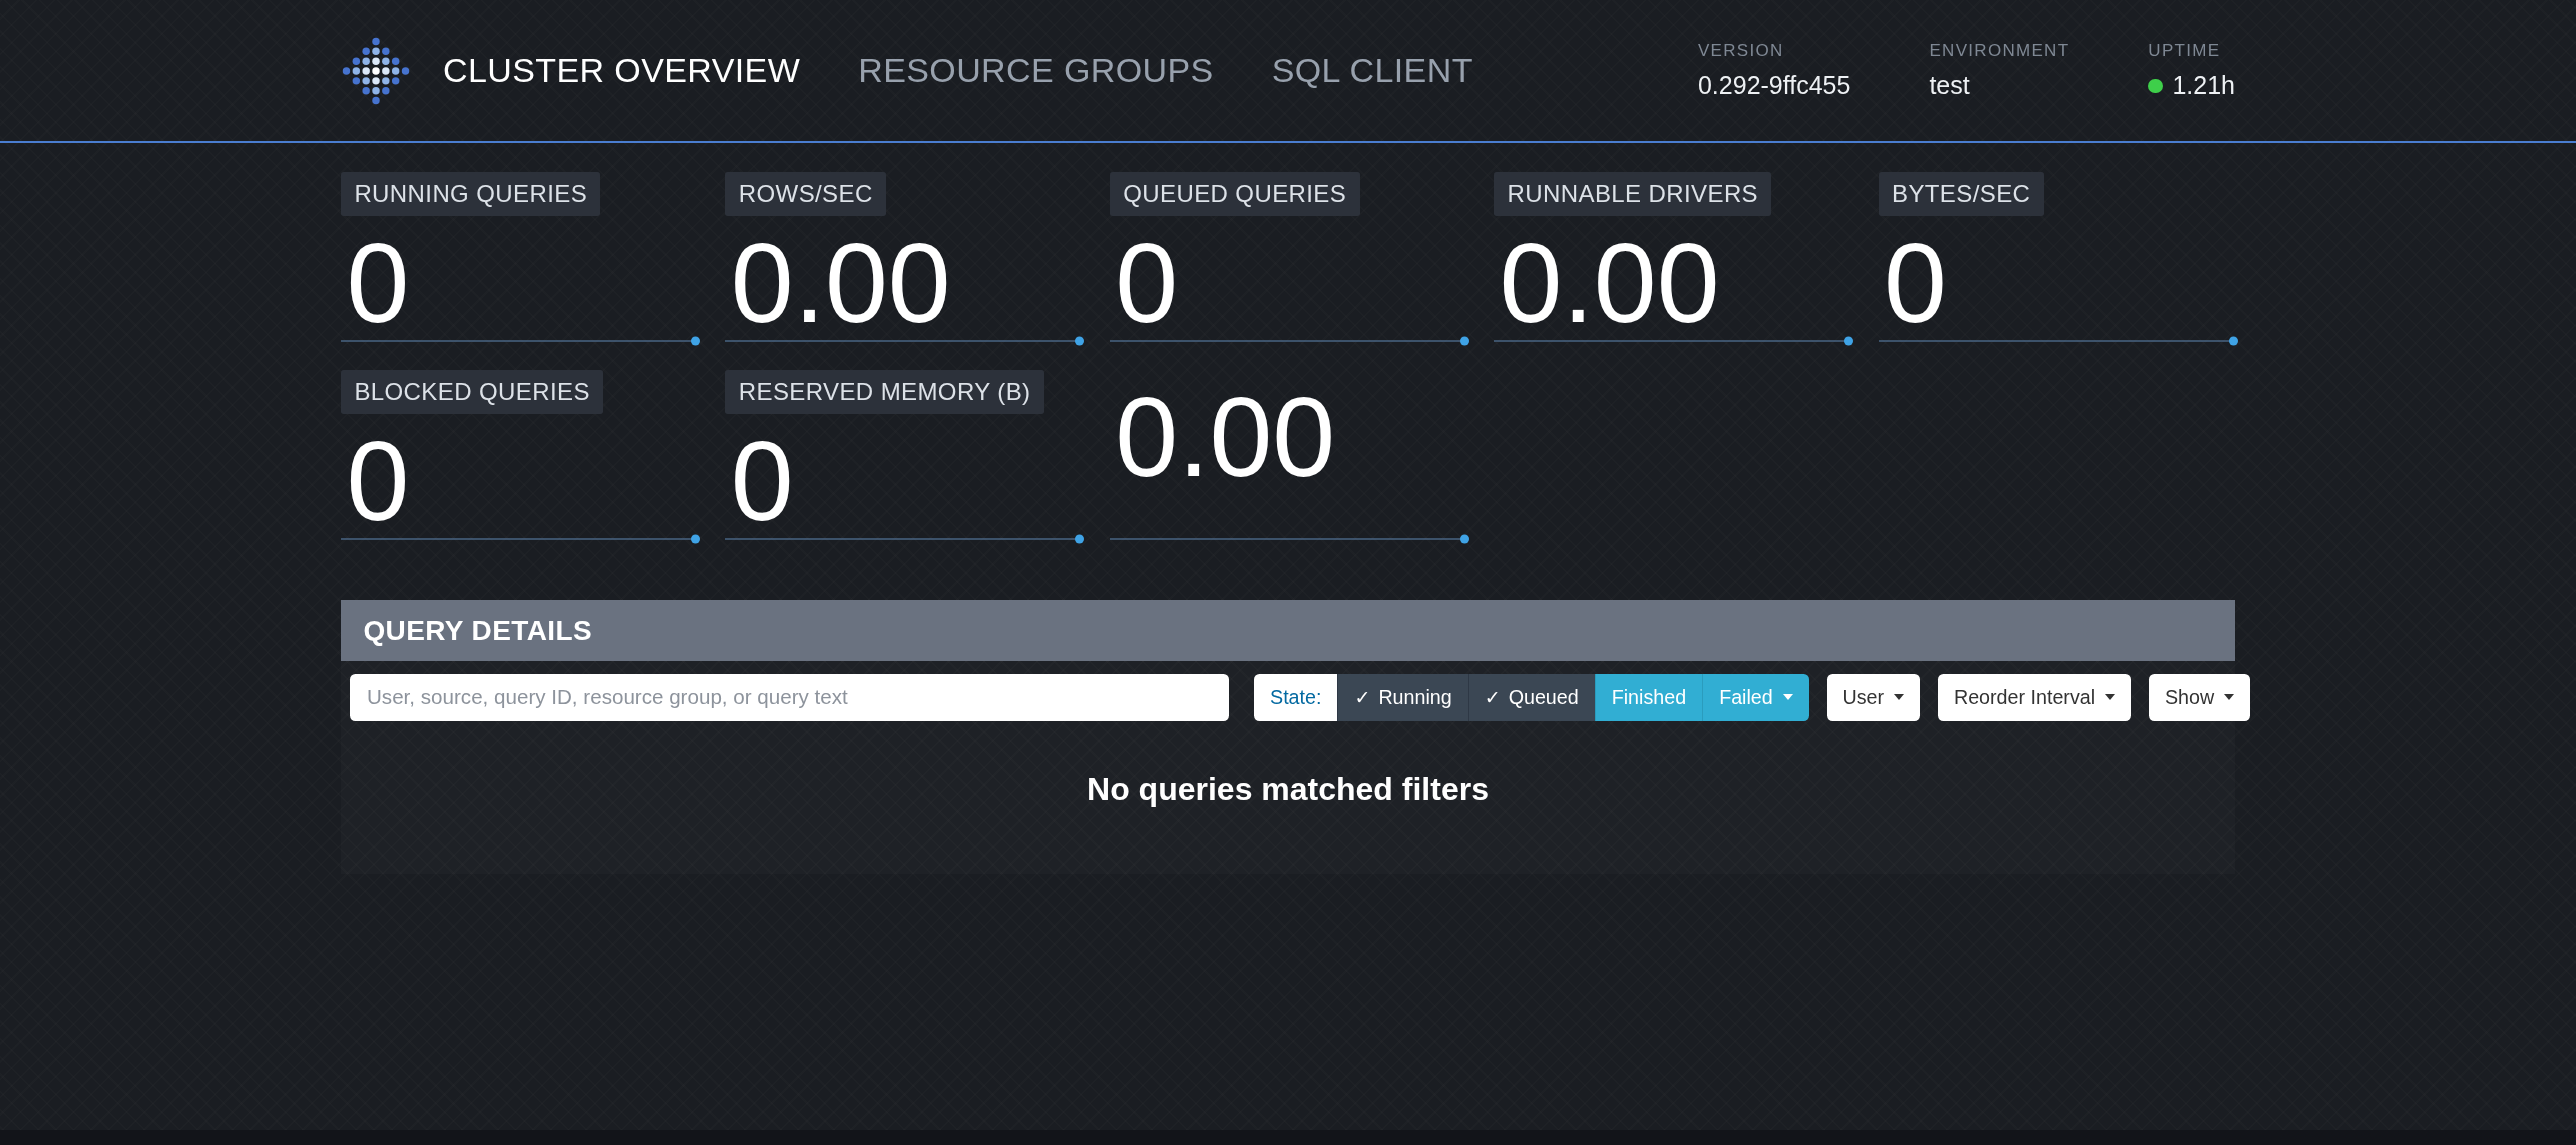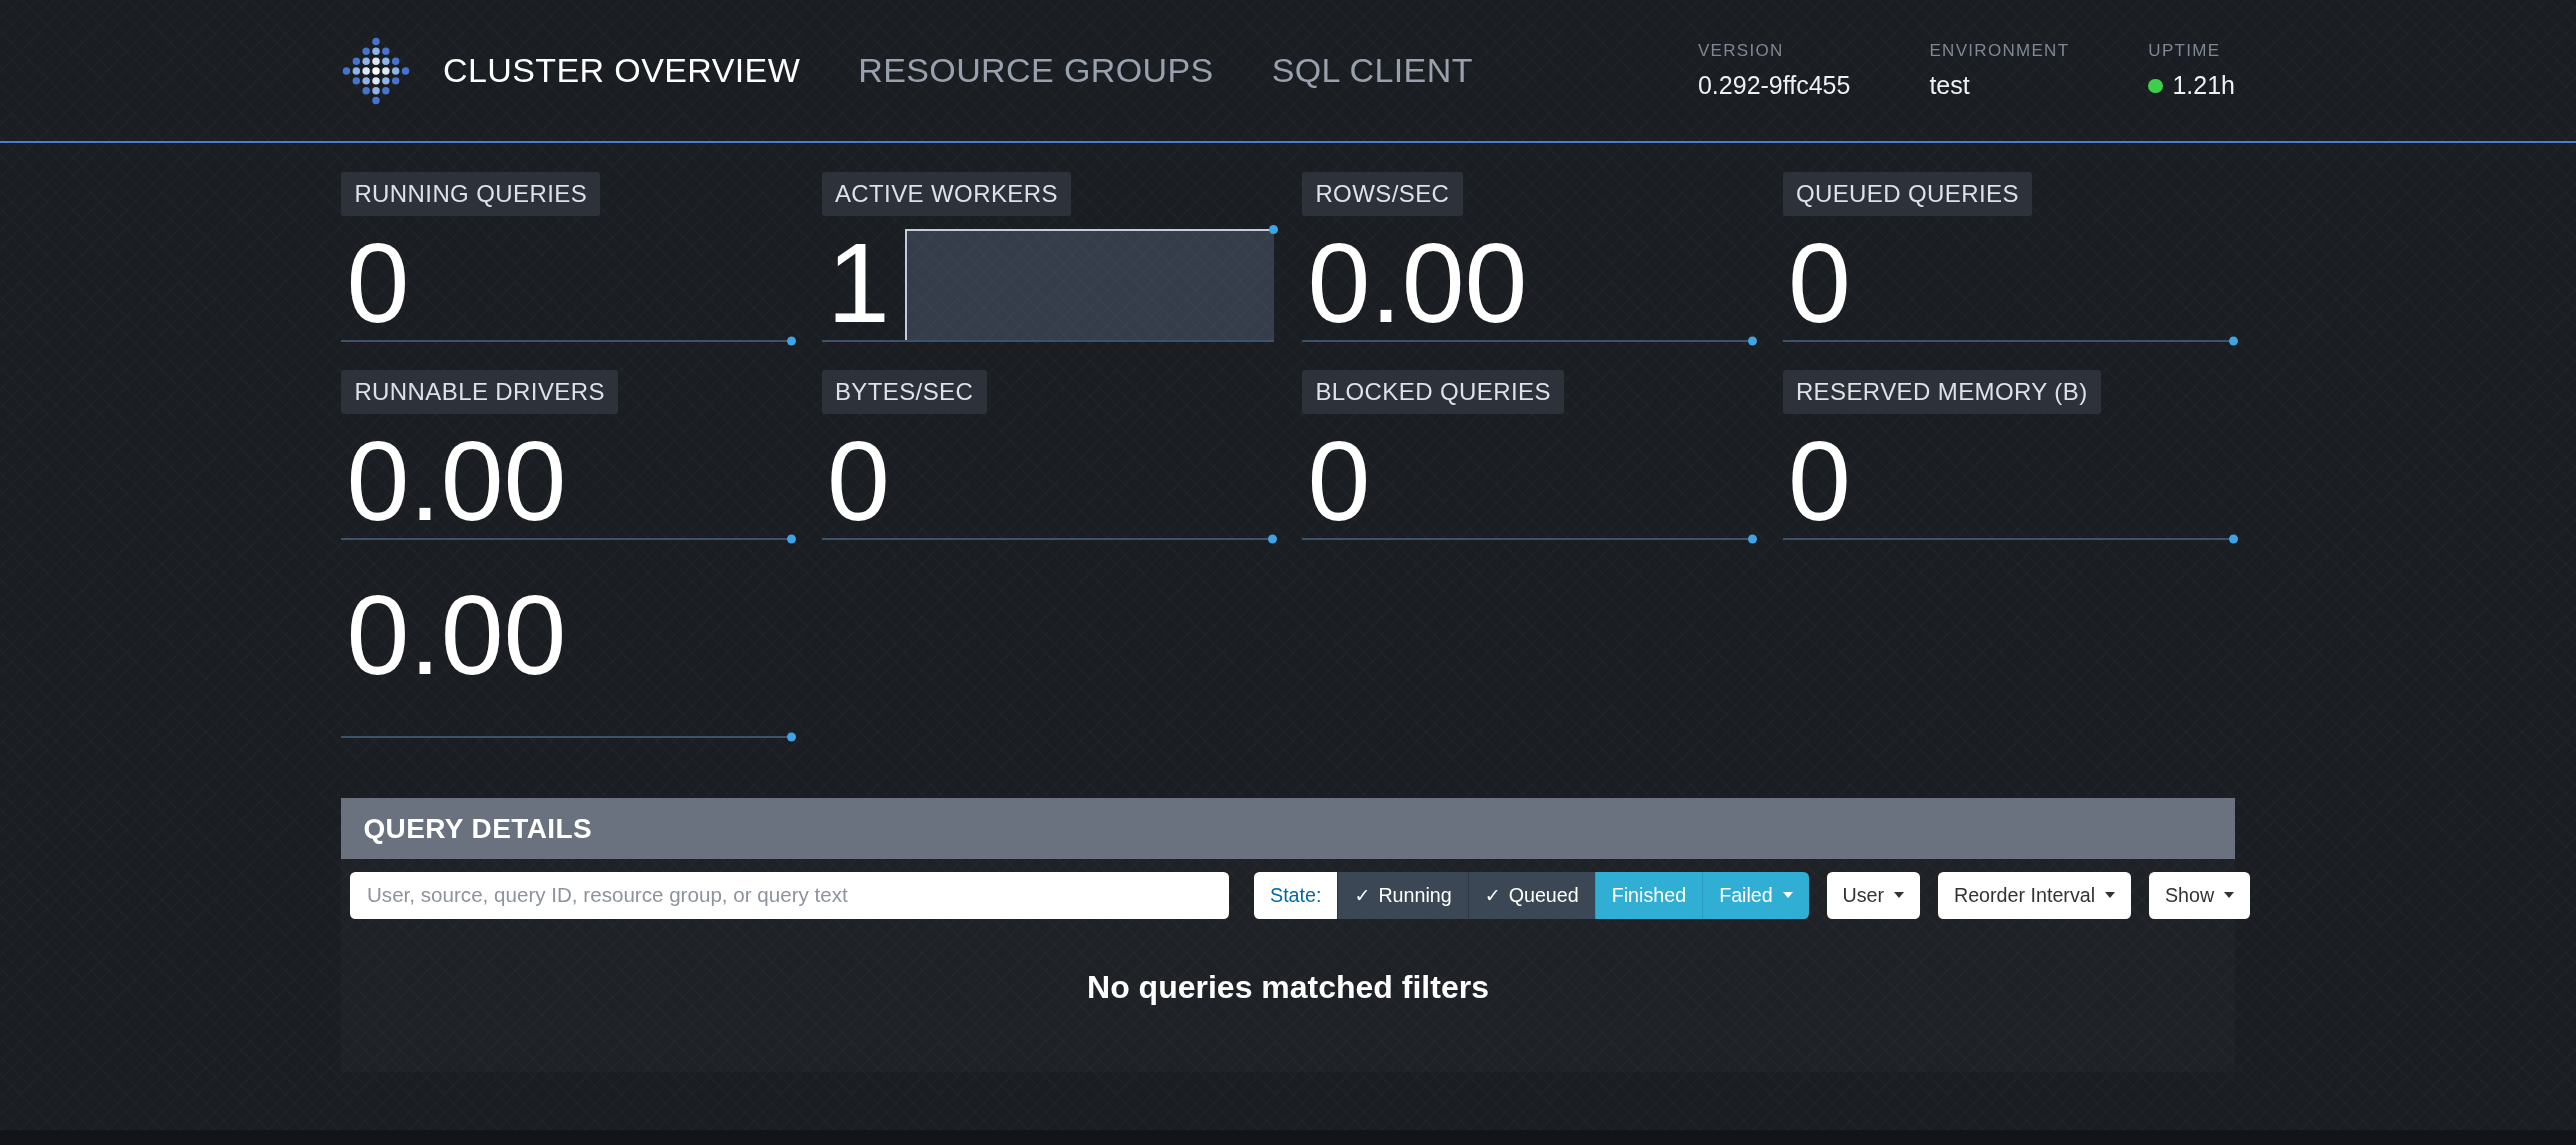--- a/index.html
+++ b/index.html
@@ -22,21 +22,21 @@
   .logo { width:70px; height:70px; margin-right:32px; flex:none; }
   .nav-tabs { display:flex; align-items:center; gap:58px; }
   .nav-tab { font-size:34px; letter-spacing:0.4px; color:#98a1ad; cursor:pointer; white-space:nowrap; }
   .nav-tab.active { color:#ffffff; }
   .nav-info { margin-left:auto; display:flex; gap:79px; align-items:flex-start; }
   .info-label { font-size:17px; color:#7f8894; letter-spacing:1.3px; margin-bottom:10.7px; }
   .info-value { font-size:25px; color:#eef1f4; display:flex; align-items:center; white-space:nowrap; }
   .dot-green { width:14.3px; height:14.3px; border-radius:50%; background:#3ecf4a; margin-right:9.8px; display:inline-block; flex:none; }
   
   .content { width:1894px; margin:0 auto; }
-  .stats-grid { margin-top:29px; display:grid; grid-template-columns:repeat(4,1fr); column-gap:38px; row-gap:23px;gap:28px; }
+  .stats-grid { margin-top:29px; display:grid; grid-template-columns:repeat(5,1fr); column-gap:38px; row-gap:23px;gap:28px; }
   .stat-card { position:relative; height:170px; }
   .stat-chip { display:inline-block; background:#2c313a; color:#dde2e8; font-size:24px; padding:8px 13.4px; border-radius:2.7px; letter-spacing:0.4px; }
   .stat-num { position:relative; z-index:2; font-size:113px; line-height:1; color:#fff; margin-top:10.7px; padding-left:5.4px; font-weight:400; }
   .sparkline { position:absolute; left:0; right:0; bottom:0; height:1.8px; background:rgba(90,125,165,0.55); }
   .spark-dot { position:absolute; right:-2.7px; top:50%; transform:translateY(-50%); width:9px; height:9px; border-radius:50%; background:#3fa3e6; }
   .spark-fill { position:absolute; z-index:1; left:83px; right:0; bottom:1.8px; height:111px;
     background:rgba(125,148,180,0.28); border-top:2.7px solid #c3ccd8; border-left:2.7px solid #c3ccd8; }
   .spark-fill .fill-dot { position:absolute; right:-3.6px; top:-6.3px; width:9px; height:9px; border-radius:50%; background:#3fa3e6; }
   
   .query-section { margin-top:60px; background:rgba(255,255,255,0.02); }
@@ -125,28 +125,20 @@
     <div class="stats-grid">
 
       <div class="stat-card">
         <span class="stat-chip">RUNNING QUERIES</span>
         <div class="stat-num">0</div>
         <div class="sparkline">
             <span class="spark-dot"></span>
           </div>
       </div>
 
-      <div class="stat-card">
-        <span class="stat-chip">ACTIVE WORKERS</span>
-        <div class="stat-num">1</div>
-        <div class="spark-fill">
-            <span class="fill-dot"></span>
-          </div>
-        <div class="sparkline"></div>
-      </div>
 
       <div class="stat-card">
         <span class="stat-chip">ROWS/SEC</span>
         <div class="stat-num">0.00</div>
         <div class="sparkline">
             <span class="spark-dot"></span>
           </div>
       </div>
 
       <div class="stat-card">

